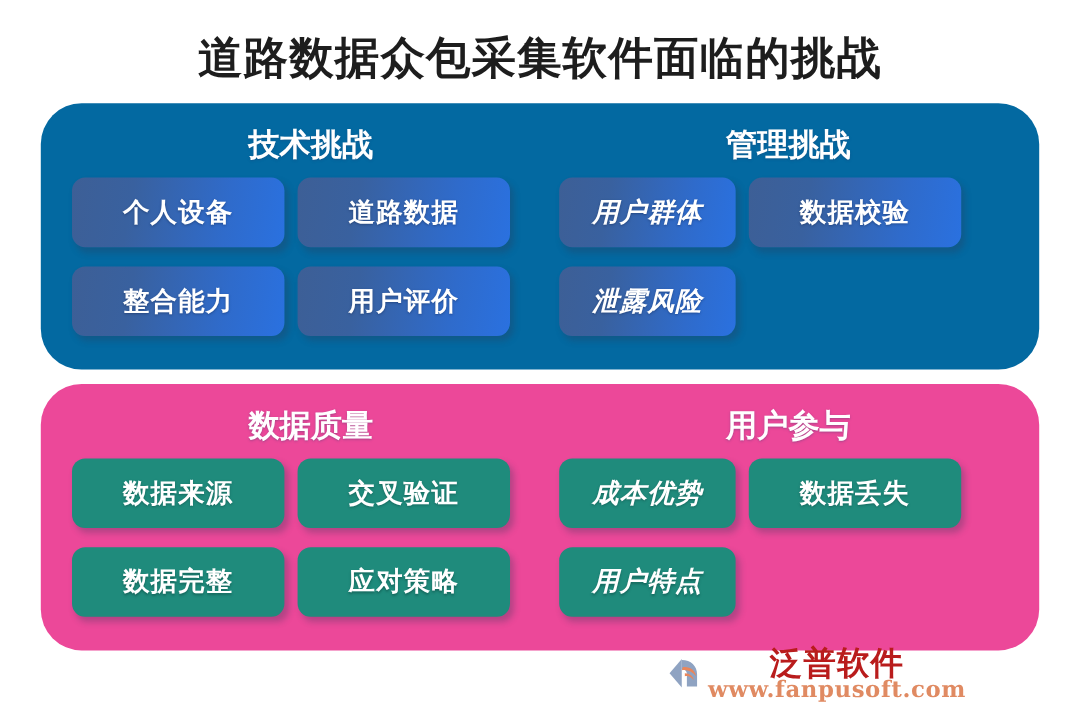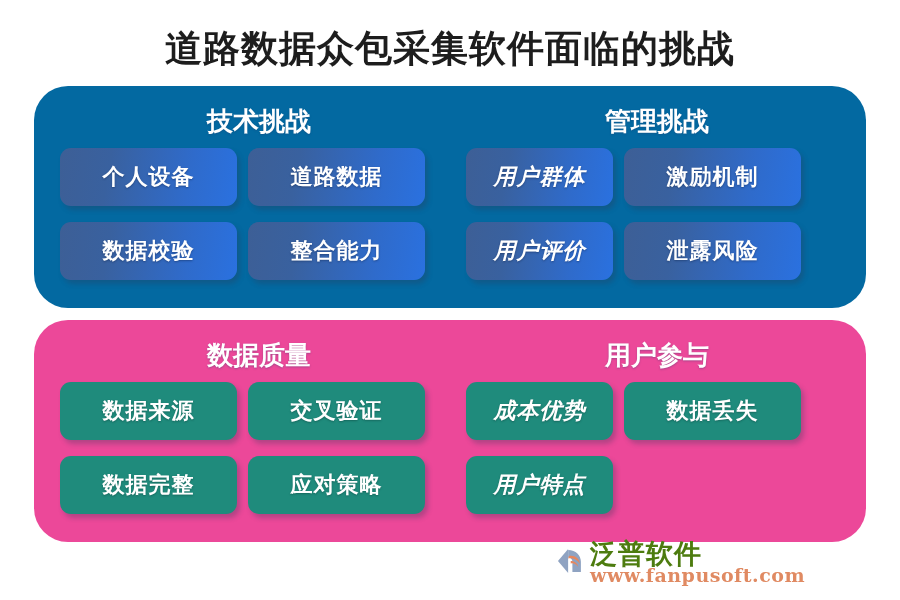--- a/index.html
+++ b/index.html
@@ -133,24 +133,25 @@
   }
   .logo-text {
     display: flex;
     flex-direction: column;
     justify-content: center;
   }
   .logo-name {
     font-family: "DejaVu Sans", "Liberation Sans", sans-serif;
     font-size: 27px;
     font-weight: bold;
-    color: #4d7c0f;
+    color: #b91c1c;
     line-height: 29px;
     letter-spacing: 1px;
     white-space: nowrap;
+    text-align: center;
   }
   .logo-url {
     font-family: "DejaVu Serif", "Liberation Serif", serif;
     font-size: 19px;
     font-weight: bold;
     color: #e08a62;
     line-height: 15px;
     letter-spacing: 0.5px;
     white-space: nowrap;
   }
@@ -163,21 +164,20 @@
   <div class="title">道路数据众包采集软件面临的挑战</div>
 
   <div class="panel panel-technical">
     <div class="group-head left">技术挑战</div>
     <div class="group-head right">管理挑战</div>
 
     <div class="grid">
       <div class="box box-blue">个人设备</div>
       <div class="box box-blue">道路数据</div>
       <div class="box box-blue">用户群体</div>
-      <div class="box box-blue">激励机制</div>
       <div class="box box-blue">数据校验</div>
       <div class="box box-blue">整合能力</div>
       <div class="box box-blue">用户评价</div>
       <div class="box box-blue">泄露风险</div>
     </div>
   </div>
 
   <div class="panel panel-quality">
     <div class="group-head left">数据质量</div>
     <div class="group-head right">用户参与</div>

